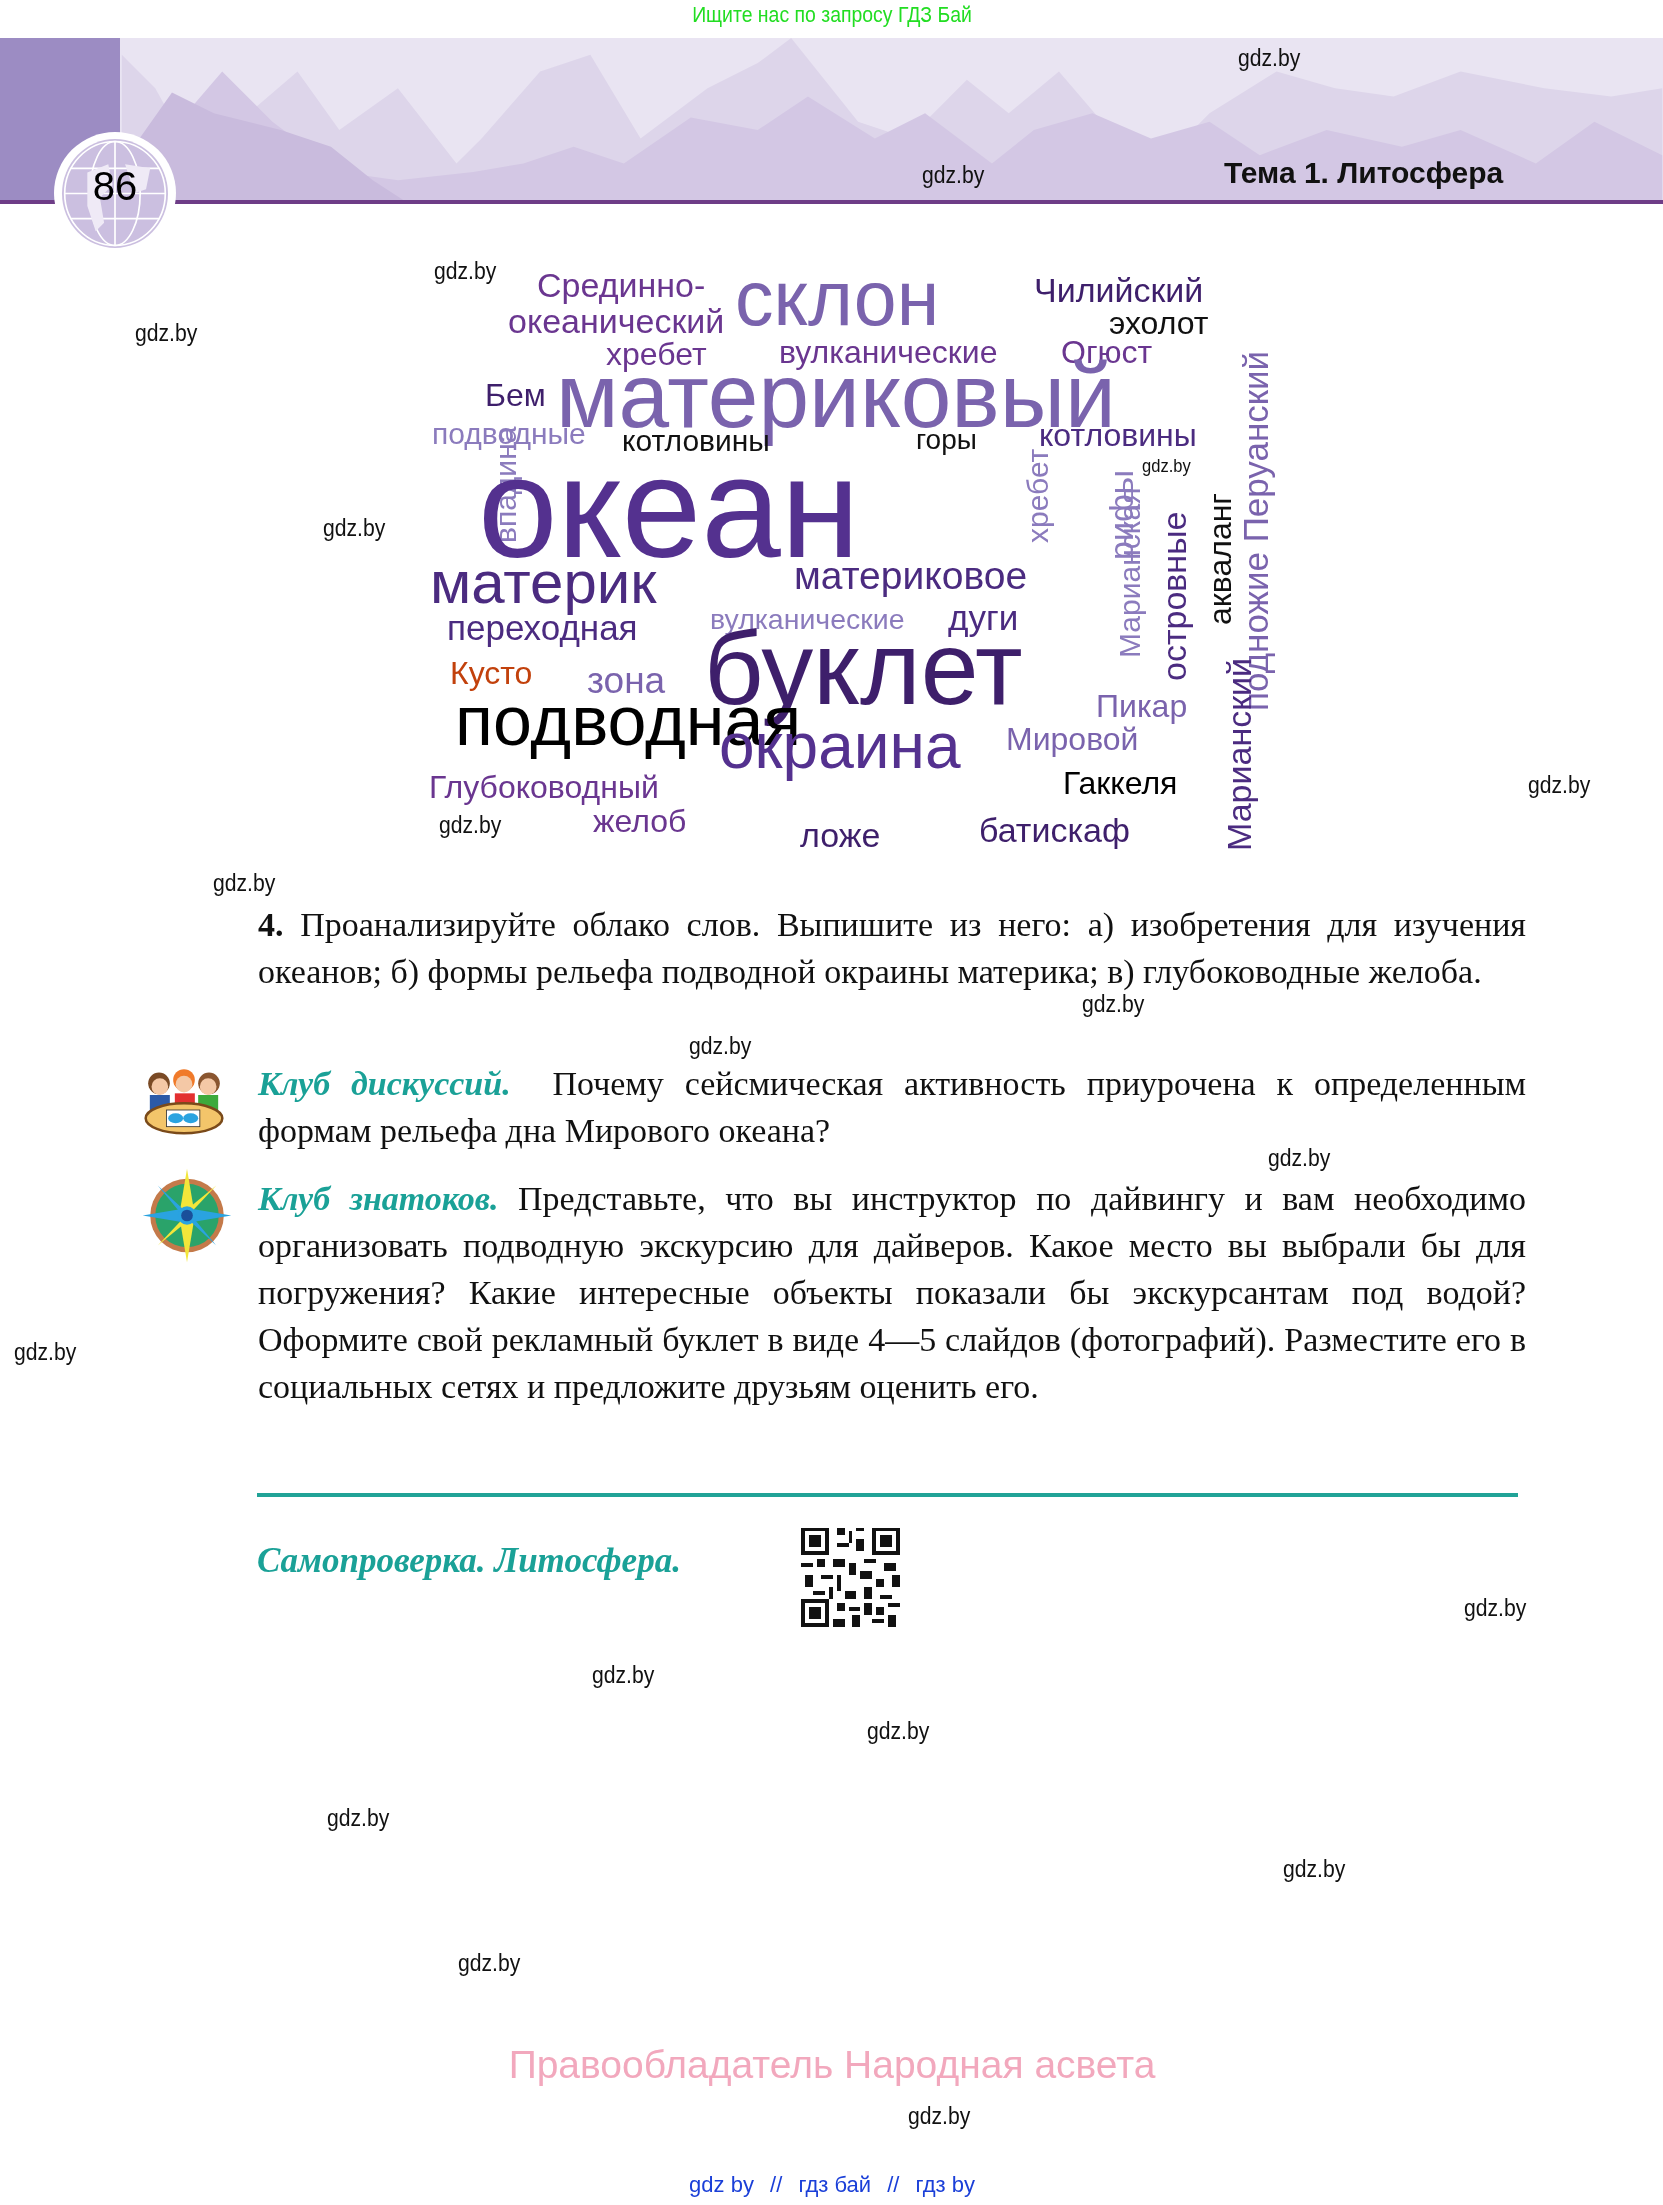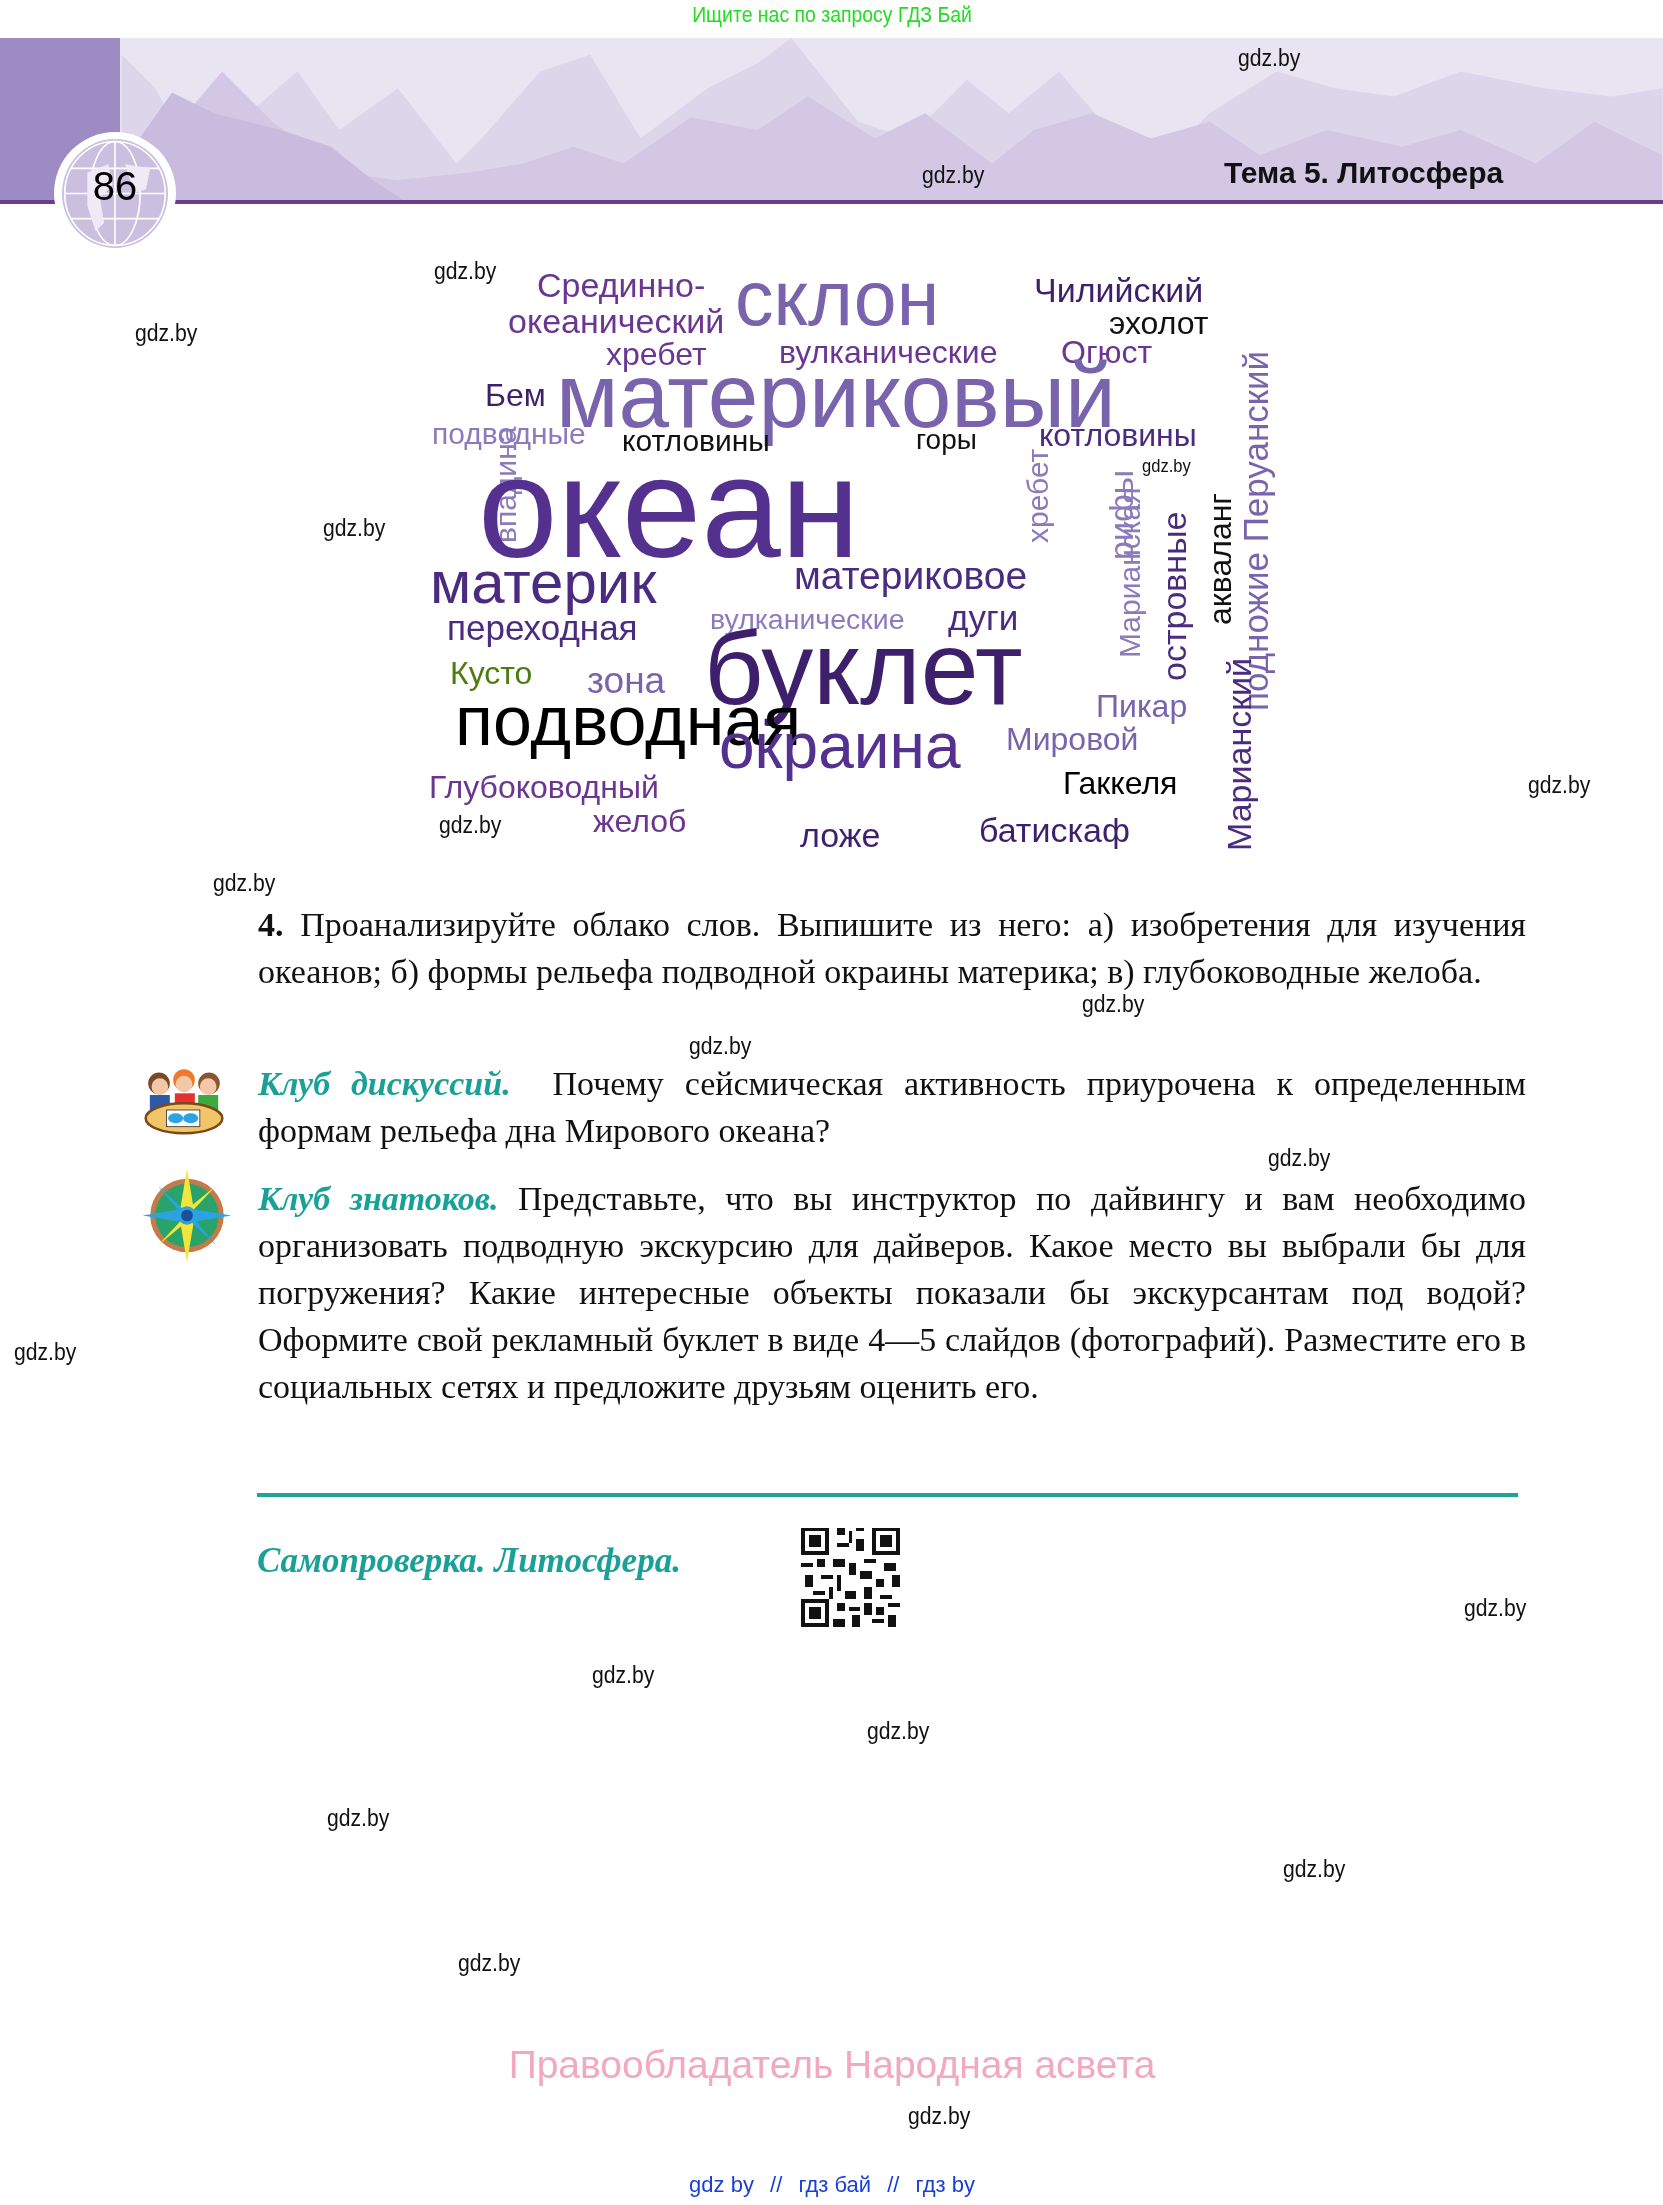--- a/index.html
+++ b/index.html
@@ -63,21 +63,21 @@
       <line x1="3" y1="65" x2="123" y2="65" stroke="#fff" stroke-width="2"></line>
       <line x1="10" y1="35" x2="116" y2="35" stroke="#fff" stroke-width="2"></line>
       <line x1="10" y1="95" x2="116" y2="95" stroke="#fff" stroke-width="2"></line>
       <line x1="63" y1="3" x2="63" y2="127" stroke="#fff" stroke-width="2"></line>
       <path d="M30 40 L55 30 L60 55 L45 70 L50 100 L40 110 L30 80 Z" fill="#efeaf6"></path>
       <path d="M75 30 L105 35 L100 60 L85 65 L80 45 Z" fill="#efeaf6"></path>
     </svg>
   </div>
 </div>
 <div class="abs page-number">86</div>
-<div class="abs topic-title">Тема 5. Литосфера</div>
+<div class="abs topic-title">Тема 1. Литосфера</div>
 
 <div class="abs wm" style="left:1238px;top:45px;">gdz.by</div>
 <div class="abs wm" style="left:922px;top:162px;">gdz.by</div>
 <div class="abs wm" style="left:434px;top:258px;">gdz.by</div>
 <div class="abs wm" style="left:135px;top:320px;">gdz.by</div>
 <div class="abs wm" style="left:323px;top:515px;">gdz.by</div>
 <div class="abs wm" style="left:1142px;top:455px;font-size:18.4px;">gdz.by</div>
 <div class="abs wm" style="left:1528px;top:772px;">gdz.by</div>
 <div class="abs wm" style="left:439px;top:812px;">gdz.by</div>
 <div class="abs wm" style="left:213px;top:870px;">gdz.by</div>
@@ -115,21 +115,21 @@
     <div class="wc rot" style="left: 1115px; top: 658px; font-size: 30px; color: rgb(139, 123, 189);">Марианская</div>
     <div class="wc rot" style="left: 1157px; top: 681px; font-size: 34px; color: rgb(75, 43, 128);">островные</div>
     <div class="wc rot" style="left: 1204px; top: 625px; font-size: 32px; color: rgb(17, 17, 17);">акваланг</div>
     <div class="wc rot" style="left: 1238px; top: 711px; font-size: 35px; color: rgb(122, 99, 173);">подножие Перуанский</div>
     <div class="wc rot" style="left: 1222px; top: 851px; font-size: 34px; color: rgb(75, 43, 128);">Марианский</div>
     <div class="wc" style="left: 430px; top: 553px; font-size: 60px; color: rgb(75, 43, 128);">материк</div>
     <div class="wc" style="left: 794px; top: 556px; font-size: 39px; color: rgb(75, 43, 128);">материковое</div>
     <div class="wc" style="left: 447px; top: 610px; font-size: 35px; color: rgb(75, 43, 128);">переходная</div>
     <div class="wc" style="left: 710px; top: 605px; font-size: 28.5px; color: rgb(139, 123, 189);">вулканические</div>
     <div class="wc" style="left: 948px; top: 600px; font-size: 35px; color: rgb(75, 43, 128);">дуги</div>
-    <div class="wc" style="left: 450px; top: 657px; font-size: 32px; color: #4d7c0f;">Кусто</div>
+    <div class="wc" style="left: 450px; top: 657px; font-size: 32px; color: #c2410c;">Кусто</div>
     <div class="wc" style="left: 587px; top: 662px; font-size: 37px; color: rgb(122, 99, 173);">зона</div>
     <div class="wc" style="left: 704px; top: 616px; font-size: 104px; color: rgb(62, 31, 107);">буклет</div>
     <div class="wc" style="left: 1096px; top: 690px; font-size: 32px; color: rgb(122, 99, 173);">Пикар</div>
     <div class="wc" style="left: 1006px; top: 723px; font-size: 32px; color: rgb(122, 99, 173);">Мировой</div>
     <div class="wc" style="left: 455px; top: 686px; font-size: 70px; color: rgb(0, 0, 0);">подводная</div>
     <div class="wc" style="left: 429px; top: 771px; font-size: 32px; color: rgb(106, 54, 144);">Глубоководный</div>
     <div class="wc" style="left: 719px; top: 714px; font-size: 64px; color: rgb(84, 49, 143);">окраина</div>
     <div class="wc" style="left: 1063px; top: 767px; font-size: 32px; color: rgb(0, 0, 0);">Гаккеля</div>
     <div class="wc" style="left: 593px; top: 805px; font-size: 32px; color: rgb(106, 54, 144); text-align: center;">желоб</div>
     <div class="wc" style="left: 800px; top: 818px; font-size: 34px; color: rgb(62, 31, 107);">ложе</div>

